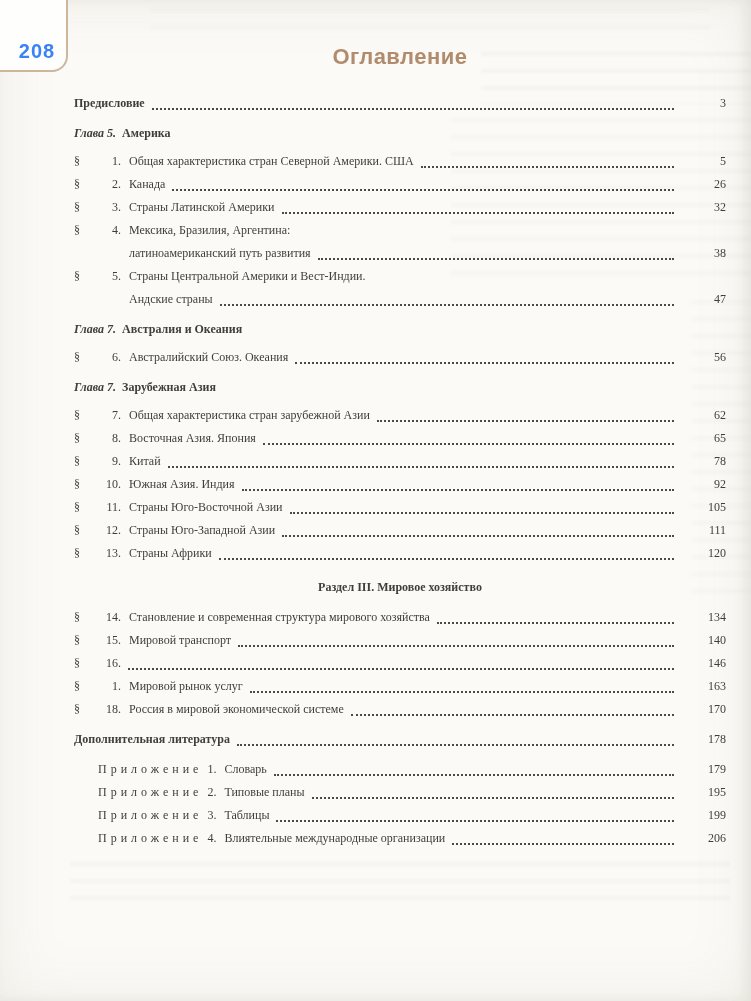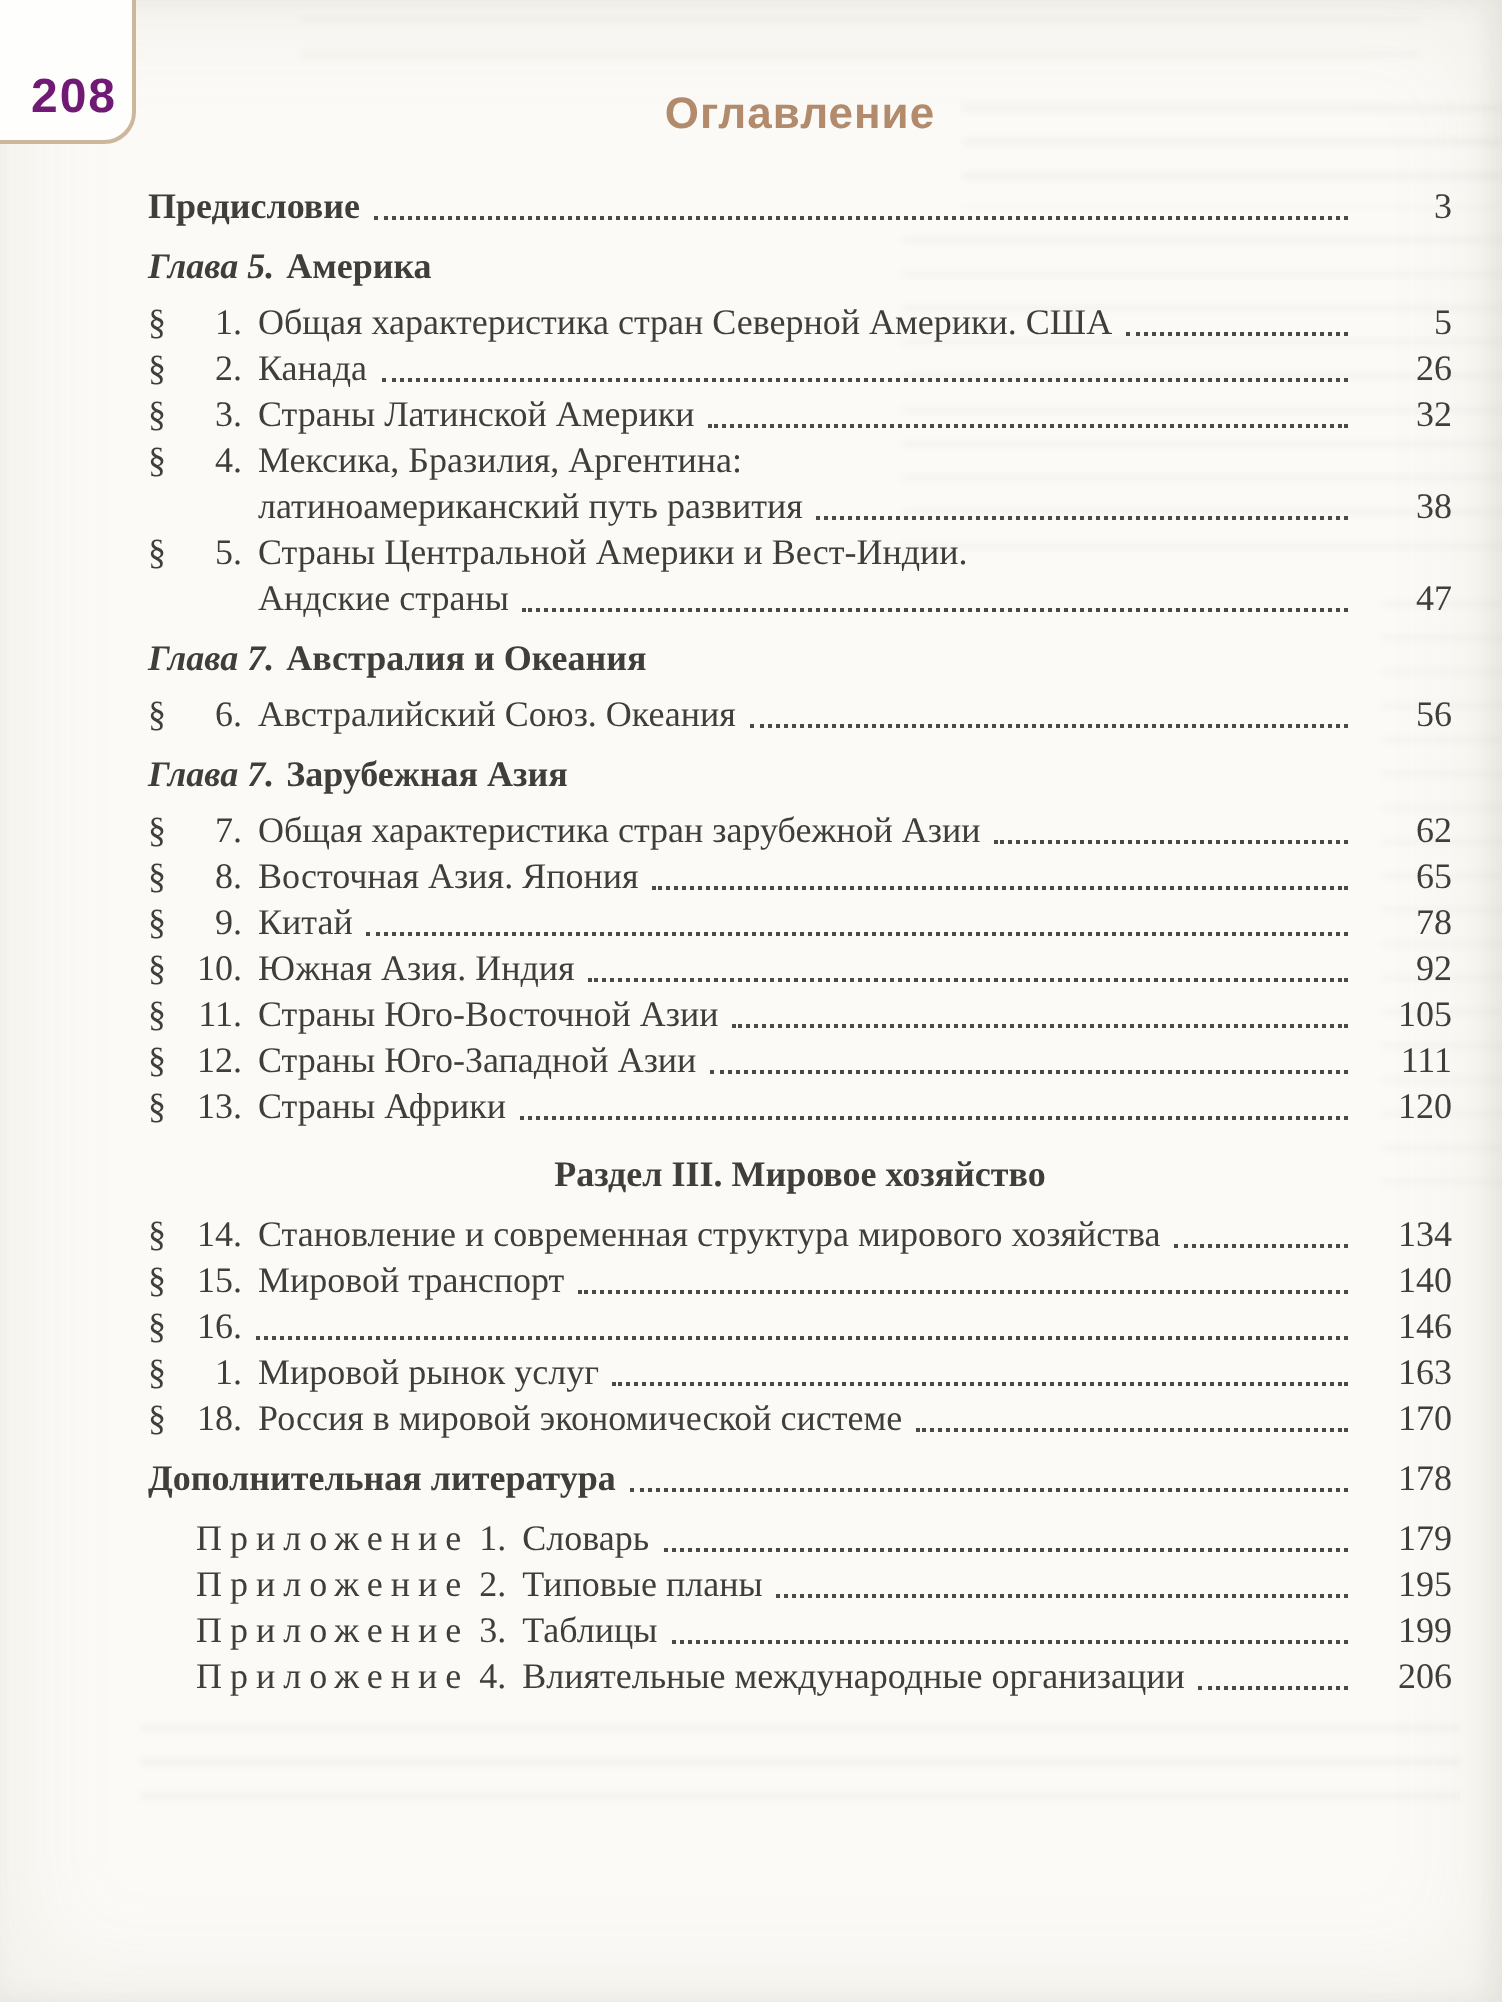--- a/index.html
+++ b/index.html
@@ -30,32 +30,32 @@
   
   .page-tab{
     position:absolute;left:-18px;top:-34px;width:86px;height:106px;
     background:#fefefc;border:2px solid var(--color-tab-border,#cdb69c);
     border-radius:16px;box-sizing:border-box;
     display:flex;align-items:flex-end;justify-content:center;
     padding-bottom:7px;padding-left:24px;
   }
   .page-tab .num{
     font-family:"Liberation Sans","DejaVu Sans",sans-serif;
-    font-weight:bold;font-size:24px;letter-spacing:1px;color:#701a75;
+    font-weight:bold;font-size:20px;letter-spacing:1px;color:#3b82f6;
   }
 
   .content{position:absolute;left:74px;right:25px;top:44px;}
   h1.toc-title{
     margin:0 0 22px 0;text-align:center;
     font-family:"Liberation Sans","DejaVu Sans",sans-serif;
     font-weight:bold;font-size:22px;letter-spacing:.5px;
     color:var(--color-title,#b28b6d);
   }
 
-  .row{display:flex;align-items:flex-start;min-height:23px;line-height:23px;font-size:18px;}
+  .row{display:flex;align-items:flex-start;min-height:23px;line-height:23px;font-size:12px;}
   .pfx{display:inline-flex;justify-content:space-between;width:47px;flex:none;}
   .txt{margin-left:8px;white-space:nowrap;}
   .txt.noml{margin-left:0;}
   .bold{font-weight:bold;}
   .dots{
     flex:1;min-width:16px;align-self:flex-end;margin:0 6px 5px 7px;
     border-bottom:2px dotted var(--color-dots,#4c4a46);
   }
   .pg{width:46px;flex:none;text-align:right;}
   .row.cont{padding-left:55px;}

